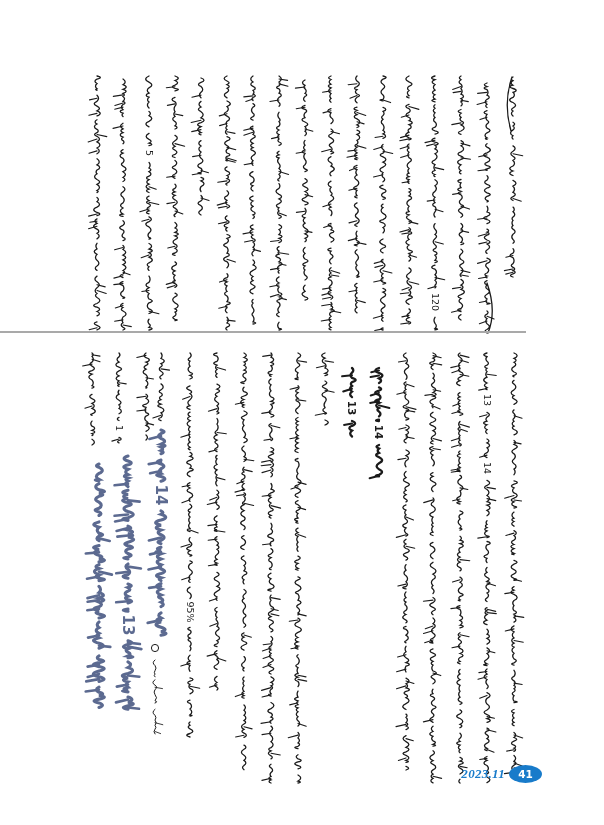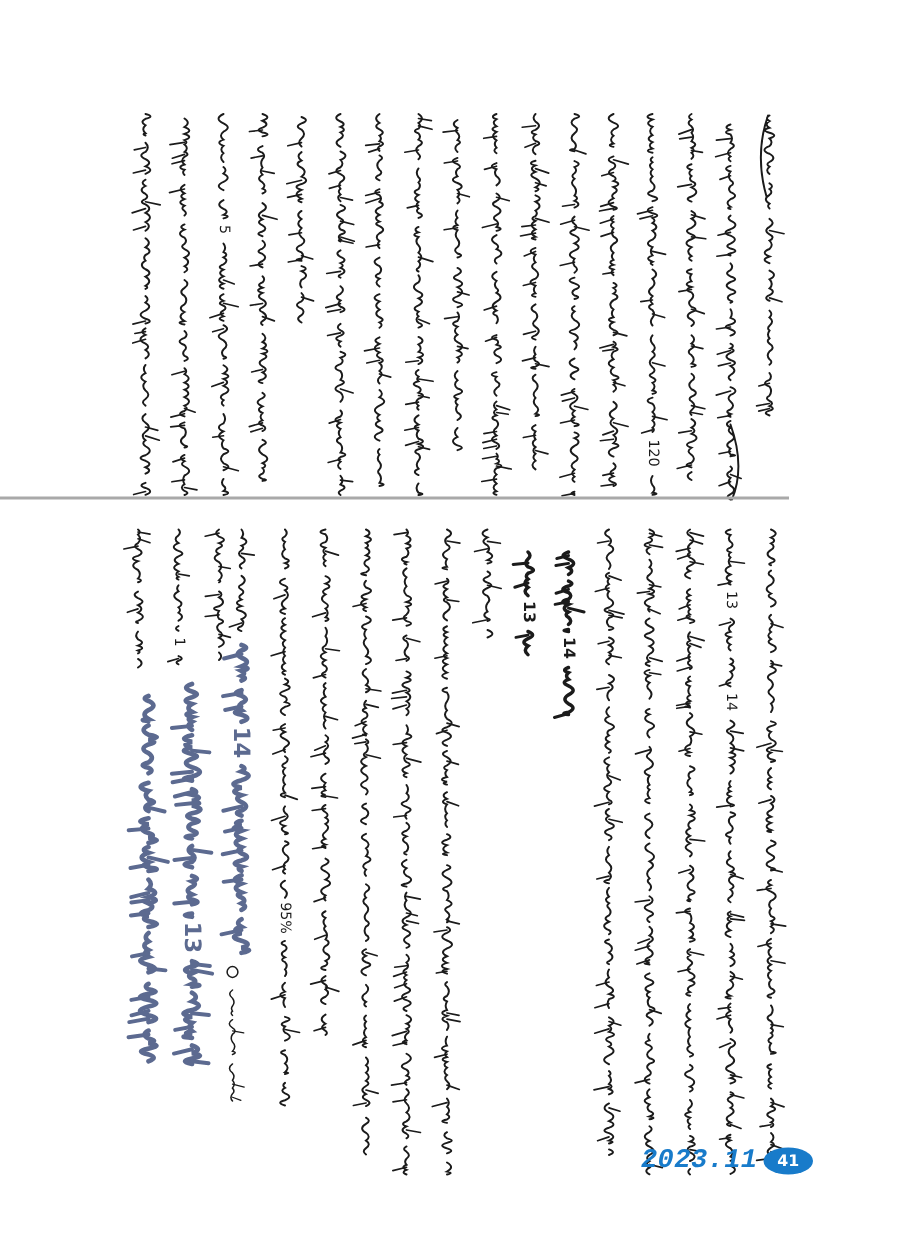--- a/index.html
+++ b/index.html
@@ -8,22 +8,22 @@
     overflow:hidden;font-family:"Liberation Sans",sans-serif;
   }
   #script-svg{position:absolute;left:0;top:0;}
   .divider{position:absolute;height:2px;}
   .footer{
     position:absolute;top:763px;left:470px;width:72px;height:21px;
     display:flex;align-items:center;justify-content:flex-end;gap:4px;
     padding-bottom:1px;
   }
   .issue{
-    font-family:Liberation Mono, monospace;font-style:italic;font-weight:bold;
-    font-size:18px;letter-spacing:.3px;line-height:1;
+    font-family:Liberation Serif, serif;font-style:italic;font-weight:bold;
+    font-size:13px;letter-spacing:.3px;line-height:1;
   }
   .badge{
     width:33px;height:18px;border-radius:50%;color:#ffffff;
     font-family:"DejaVu Sans",sans-serif;font-weight:bold;font-size:10.5px;
     display:flex;align-items:center;justify-content:center;flex:0 0 auto;
   }
 </style>
 </head>
 <body>
 

